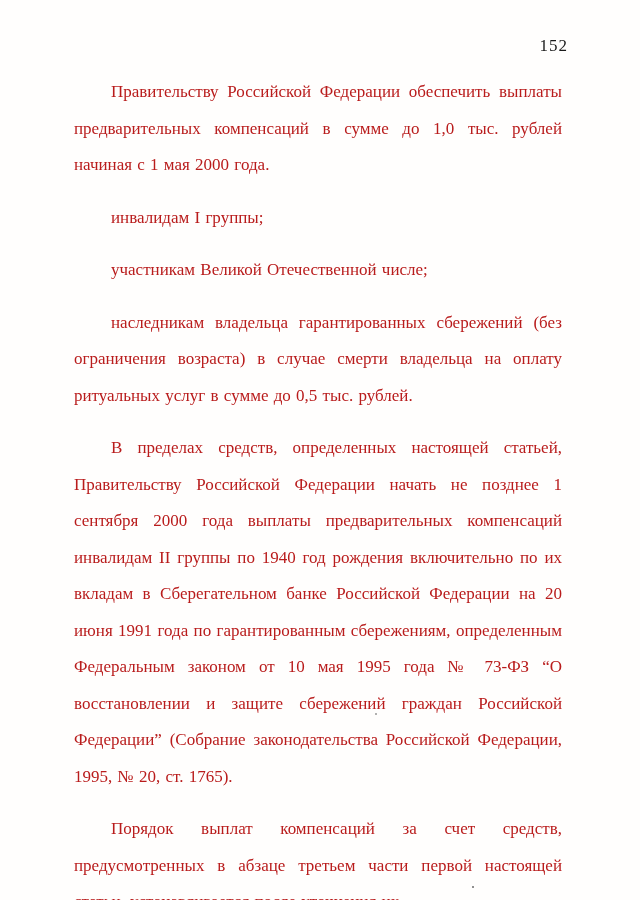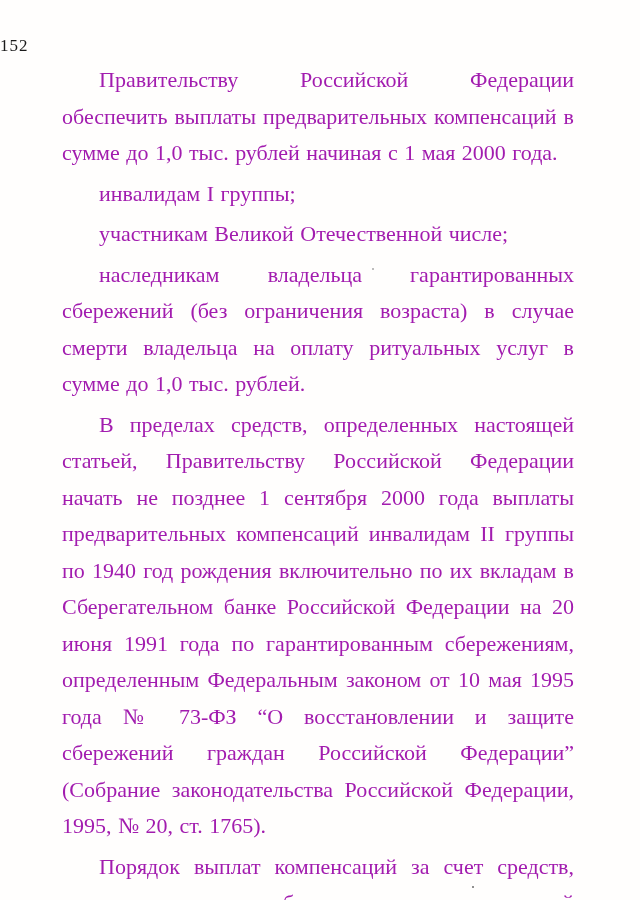--- a/index.html
+++ b/index.html
@@ -14,40 +14,40 @@
     background: #fffefd;
     overflow: hidden;
     font-family: "Liberation Serif", "DejaVu Serif", serif;
     color: #151515;
   }
   .page-number {
     position: absolute;
     top: 36px;
     left: 0;
     right: 72px;
-    text-align: left;
+    text-align: right;
     font-size: 17px;
     letter-spacing: 1px;
     color: #1a1a1a;
   }
   .content {
     position: absolute;
     top: 58px;
     left: 58px;
     width: 520px;
   }
   .content p {
-    margin: 4px;
+    margin: 16px;
     padding: 0;
-    font-size: 22px;
+    font-size: 17px;
     line-height: 36.5px;
     text-align: justify;
     text-indent: 37px;
     word-spacing: 1px;
-    color: #a21caf;
+    color: #b91c1c;
   }
   
   .speck {
     position: absolute;
     background: #6b6b6b;
     border-radius: 50%;
   }
   .speck.s1 { left: 472px; top: 886px; width: 2px; height: 2px; }
   .speck.s2 { left: 375px; top: 713px; width: 2px; height: 2px; opacity: .7; }
   .speck.s3 { left: 372px; top: 268px; width: 2px; height: 2px; opacity: .6; }
@@ -55,21 +55,21 @@
 </head>
 <body>
 
 <div class="page">
   <div class="page-number">152</div>
 
   <div class="content">
     <p>Правительству Российской Федерации обеспечить выплаты предварительных компенсаций в сумме до 1,0 тыс. рублей начиная с 1 мая 2000 года.</p>
     <p>инвалидам I группы;</p>
     <p>участникам Великой Отечественной числе;</p>
-    <p>наследникам владельца гарантированных сбережений (без ограничения возраста) в случае смерти владельца на оплату ритуальных услуг в сумме до 1,0 тыс. рублей.</p>
+    <p>наследникам владельца гарантированных сбережений (без ограничения возраста) в случае смерти владельца на оплату ритуальных услуг в сумме до 0,5 тыс. рублей.</p>
     <p>В пределах средств, определенных настоящей статьей, Правительству Российской Федерации начать не позднее 1 сентября 2000 года выплаты предварительных компенсаций инвалидам II группы по 1940 год рождения включительно по их вкладам в Сберегательном банке Российской Федерации на 20 июня 1991 года по гарантированным сбережениям, определенным Федеральным законом от 10 мая 1995 года № 73-ФЗ “О восстановлении и защите сбережений граждан Российской Федерации” (Собрание законодательства Российской Федерации, 1995, № 20, ст. 1765).</p>
     <p>Порядок выплат компенсаций за счет средств, предусмотренных в абзаце третьем части первой настоящей статьи, устанавливается после уточнения их</p>
   </div>
 
   <span class="speck s1"></span>
   <span class="speck s2"></span>
   <span class="speck s3"></span>
 </div>
 
 </body></html>

